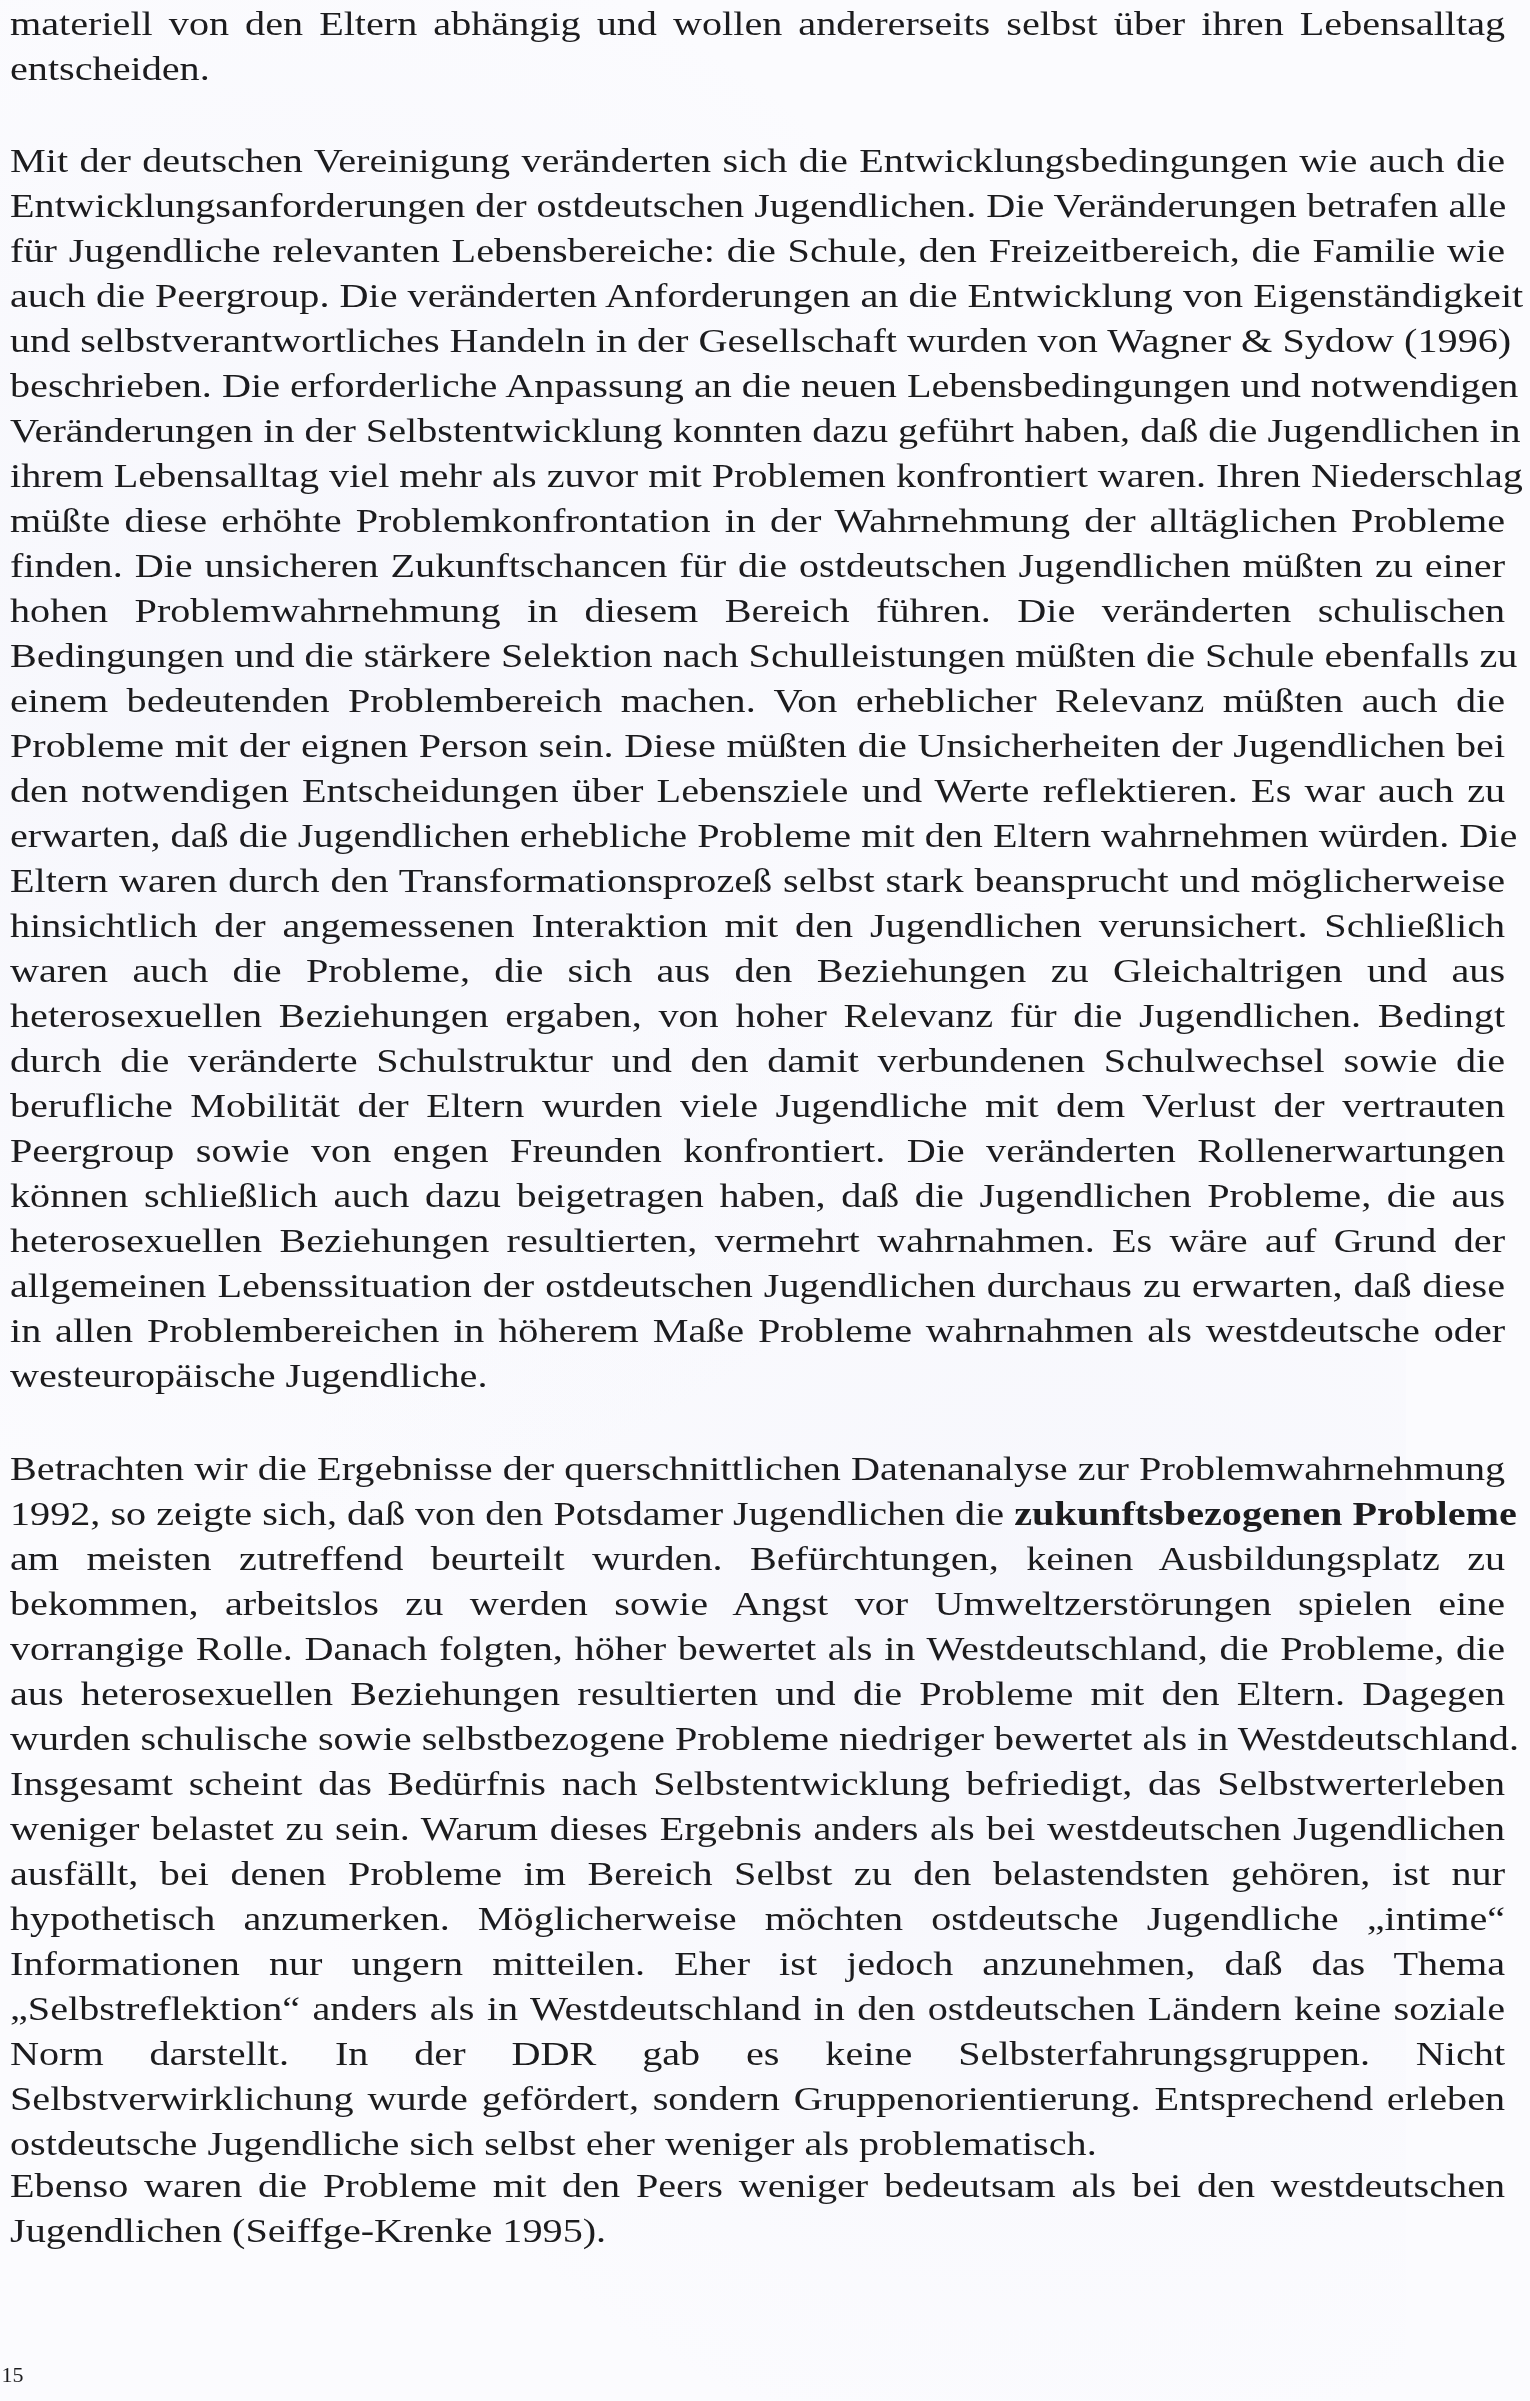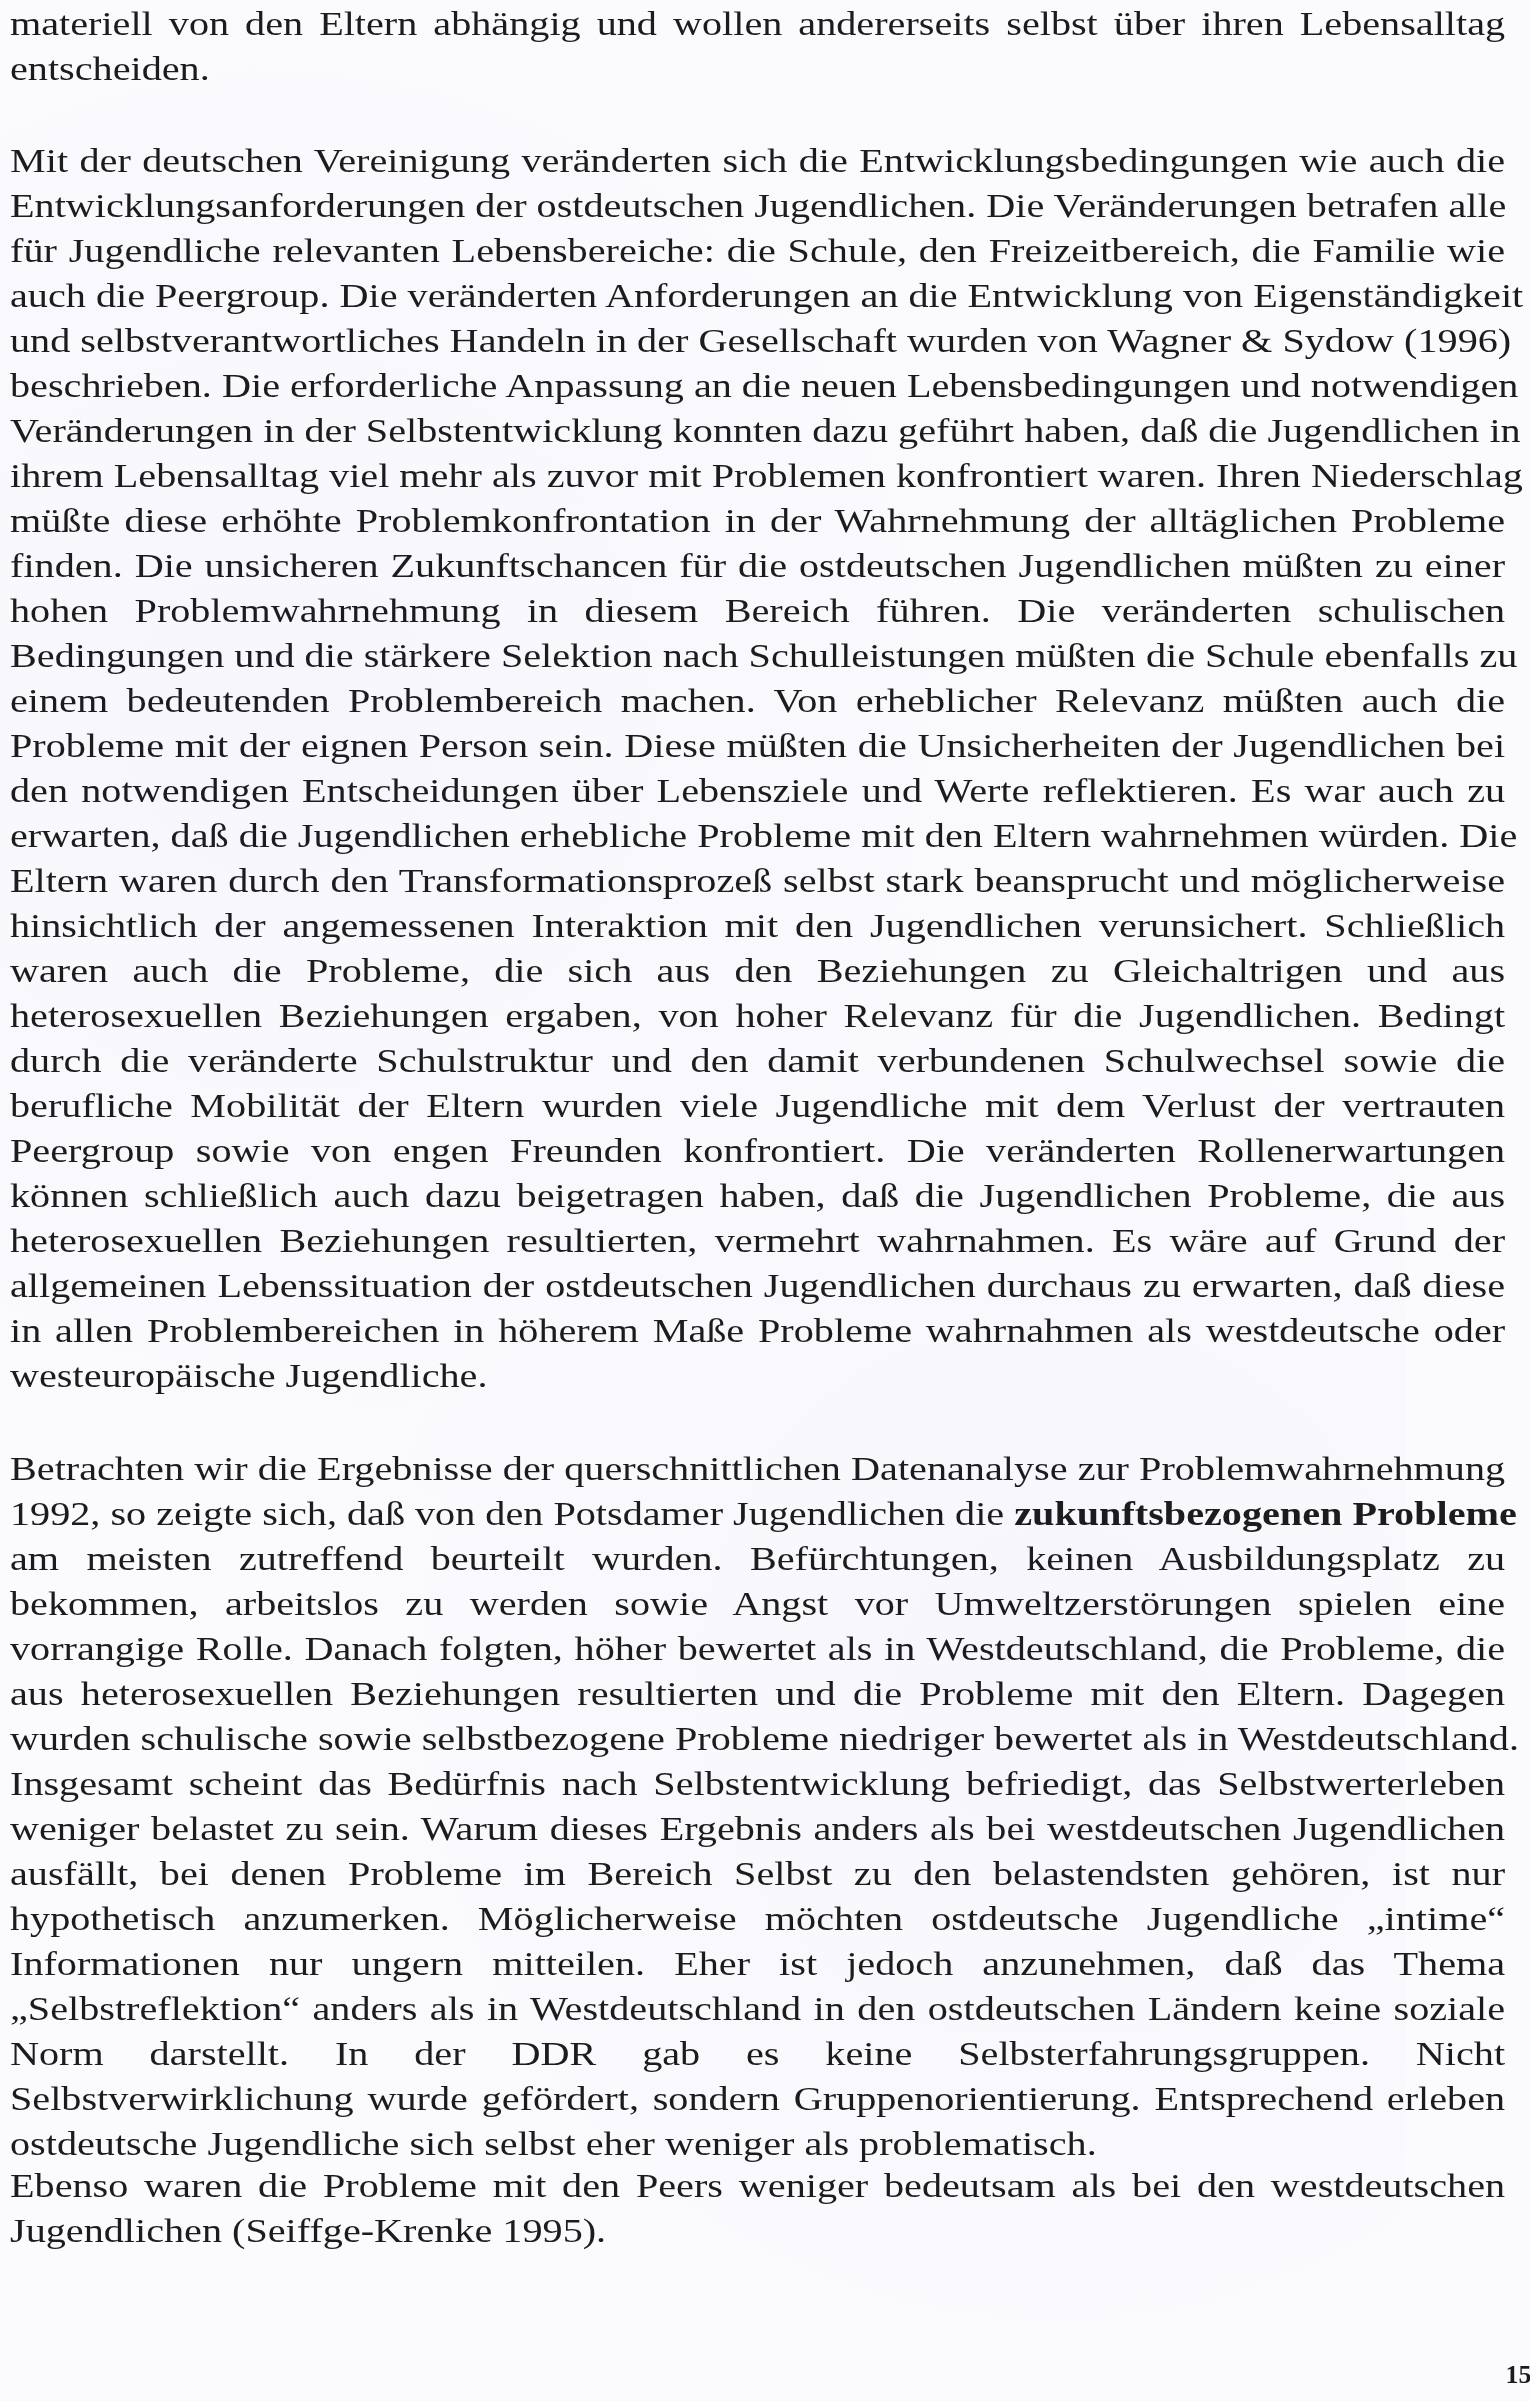--- a/index.html
+++ b/index.html
@@ -58,25 +58,24 @@
     }
     #para-1 { top: 1.5px; }
     #para-2 { top: 139px; }
     #para-3 { top: 1447px; }
     #para-4 { top: 2164px; }
     .page-number {
       position: absolute;
       left: 0;
       width: 1530px;
       top: 2359px;
-      text-align: right;
-      font-size: 26px;
+      text-align: left;
+      font-size: 22px;
       line-height: 31px;
       transform: translateX(1.5px);
-      font-weight: bold;
     }
   </style>
 </head>
 <body>
 
 <div class="page">
   <div class="column">
 
     <div class="block" id="para-1">
       <span class="line">materiell von den Eltern abhängig und wollen andererseits selbst über ihren Lebensalltag</span>

